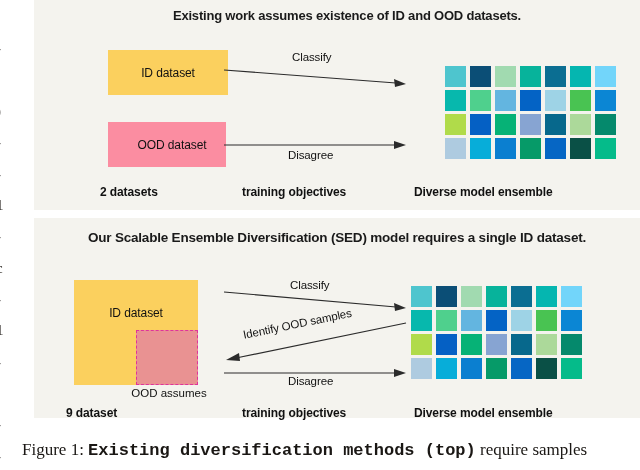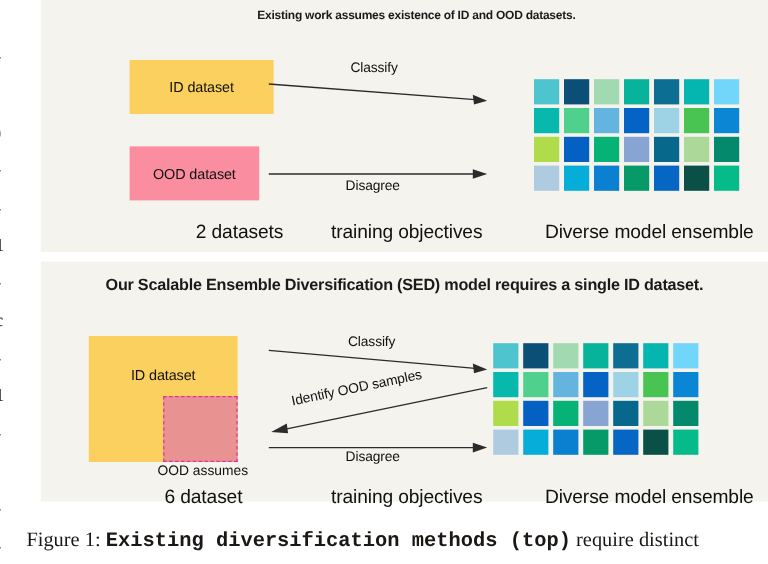--- a/index.html
+++ b/index.html
@@ -46,21 +46,21 @@
   #panel-bottom { top: 218px; height: 200px; }
 
   .panel-title {
     position: absolute;
     left: 0; right: 0;
     text-align: center;
     font-weight: bold;
     color: #1a1a1a;
     letter-spacing: -0.2px;
   }
-  #panel-top .panel-title    { top: 8px;  font-size: 10px; margin-left: 20px; }
+  #panel-top .panel-title    { top: 8px;  font-size: 13px; margin-left: 20px; }
   #panel-bottom .panel-title { top: 12px; font-size: 13.5px; }
 
   
   .ds-box {
     position: absolute;
     display: flex;
     align-items: center;
     justify-content: center;
   }
   .ds-label {
@@ -69,20 +69,21 @@
     letter-spacing: -0.1px;
   }
 
   #ds-id-top {
     left: 74px; top: 50px; width: 120px; height: 45px;
     background: #fbd05e;
   }
   #ds-ood-top {
     left: 74px; top: 122px; width: 108px; height: 45px;
     background: #fb8da1;
+    padding-left: 10px;
   }
 
   #ds-id-bottom {
     left: 74px; top: 280px; width: 124px; height: 105px;
     background: #fbd05e;
   }
   #ds-id-bottom .ds-label {
     position: absolute;
     left: 0; right: 0; top: 26px;
     text-align: center;
@@ -124,24 +125,24 @@
     column-gap: 4px;
     row-gap: 3px;
   }
   #grid-top    { left: 411px; top: 66px; }
   #grid-bottom { left: 411px; top: 286px; }
   .cell { width: 21px; height: 21px; }
 
   
   .col-foot {
     position: absolute;
-    font-weight: normal;
-    font-size: 16px;
+    font-weight: bold;
+    font-size: 12px;
     color: #111111;
-    text-align: right;
+    text-align: left;
     letter-spacing: -0.1px;
   }
 
   
   .caption {
     position: absolute;
     left: 22px; top: 440px;
     width: 618px;
     font-family: "Liberation Serif", serif;
     font-size: 17px;
@@ -285,21 +286,21 @@
       <div class="cell" style="background: rgb(5, 137, 108);"></div>
       <div class="cell" style="background: rgb(174, 203, 224);"></div>
       <div class="cell" style="background: rgb(7, 173, 217);"></div>
       <div class="cell" style="background: rgb(11, 127, 208);"></div>
       <div class="cell" style="background: rgb(6, 154, 104);"></div>
       <div class="cell" style="background: rgb(6, 102, 196);"></div>
       <div class="cell" style="background: rgb(10, 80, 70);"></div>
       <div class="cell" style="background: rgb(5, 187, 138);"></div>
     </div>
 
-  <div class="col-foot" style="left:66px; top:406px; width:136px;">6 dataset</div>
+  <div class="col-foot" style="left:66px; top:406px; width:136px;">9 dataset</div>
   <div class="col-foot" style="left:242px; top:406px; width:160px;">training objectives</div>
   <div class="col-foot" style="left:414px; top:406px; width:214px;">Diverse model ensemble</div>
 
   <div class="caption">
-    <span>Figure 1: </span><b>Existing diversification methods (top)</b><span> require distinct</span>
+    <span>Figure 1: </span><b>Existing diversification methods (top)</b><span> require samples</span>
   </div>
 
 </div>
 
 </body></html>

